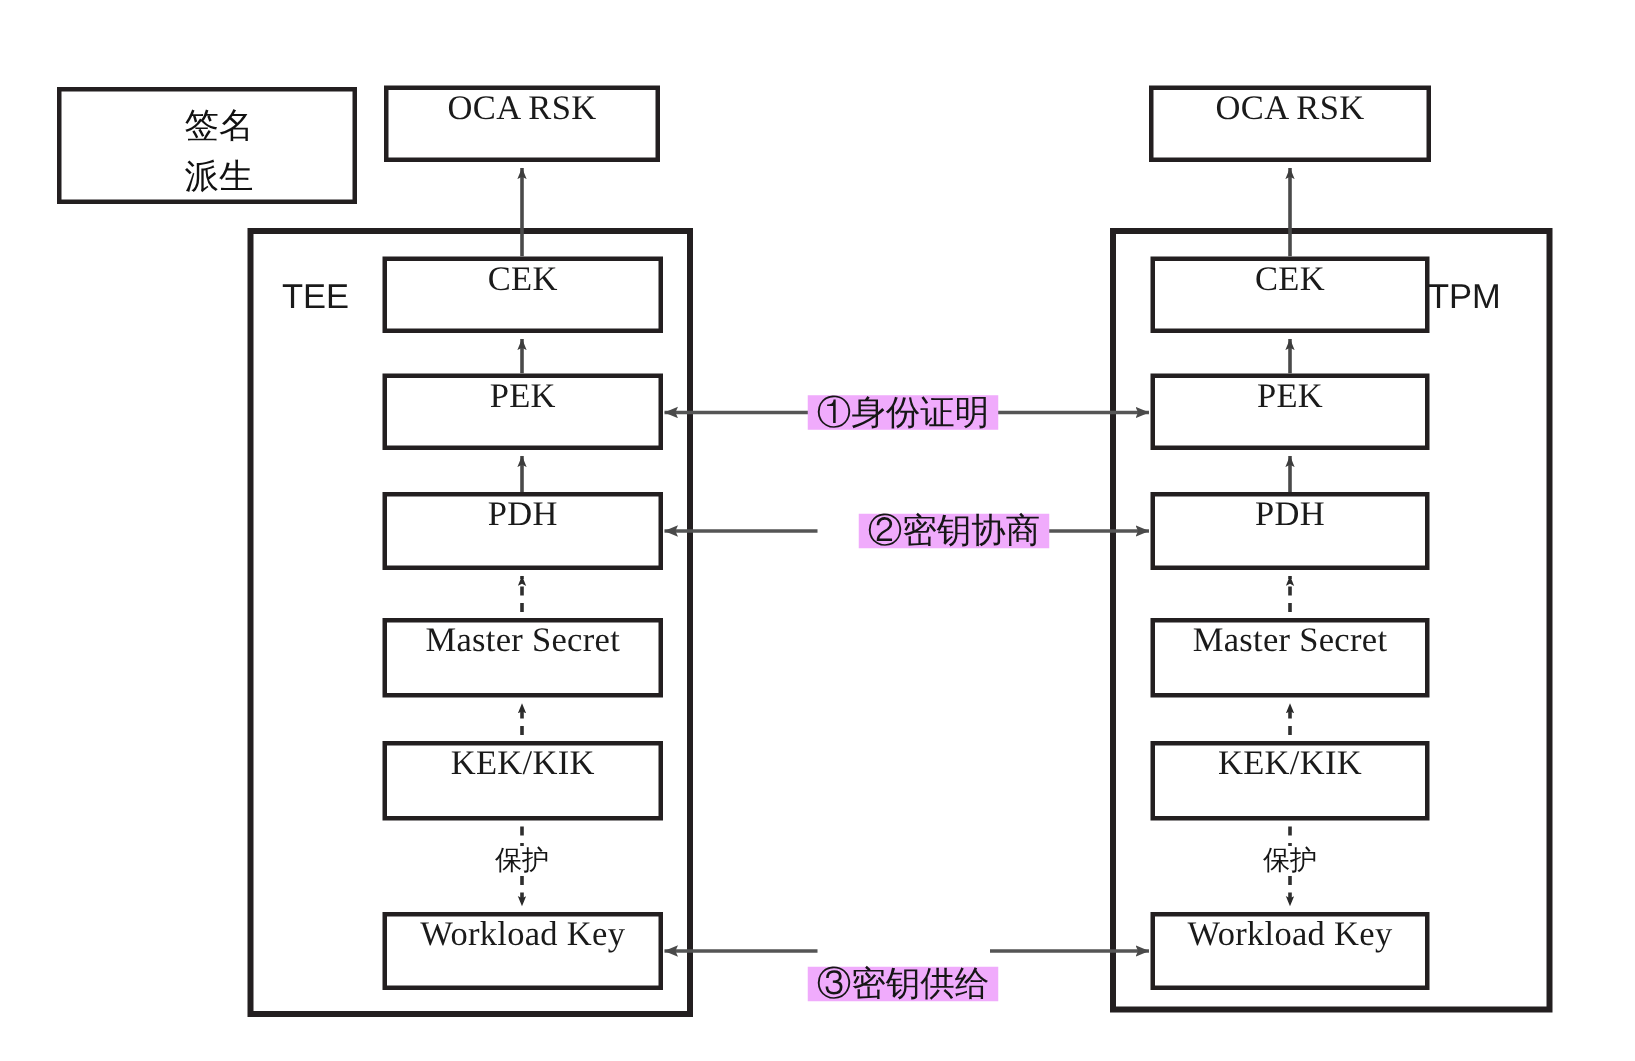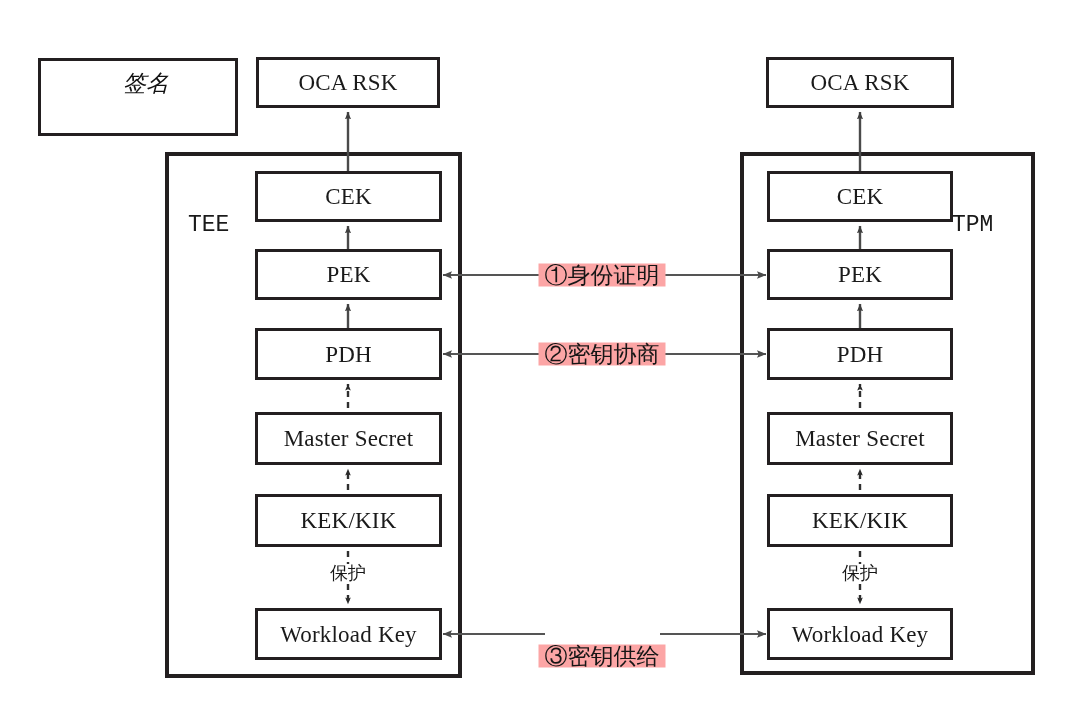--- a/index.html
+++ b/index.html
@@ -18,45 +18,44 @@
     background: #ffffff;
     overflow: hidden;
   }
   
   .kbox {
     position: absolute;
     box-sizing: border-box;
     border: 3px solid #231f20;
     background: #ffffff;
     display: flex;
-    align-items: center;
+    align-items: flex-start;
     justify-content: center;
     font-family: "Liberation Serif", serif;
     font-size: 23px;
     line-height: 1;
     letter-spacing: 0.2px;
     color: #1a1a1a;
     z-index: 5;
   }
   .panel {
     position: absolute;
     box-sizing: border-box;
     border: 4px solid #231f20;
     background: transparent;
     z-index: 3;
   }
   .panel-label {
     position: absolute;
-    font-family: Liberation Mono, monospace;
+    font-family: Liberation Sans, sans-serif;
     font-size: 23px;
     line-height: 1;
     color: #1a1a1a;
     z-index: 6;
     white-space: nowrap;
-    margin-top: 28px;
   }
   
   .legend {
     position: absolute;
     box-sizing: border-box;
     border: 3px solid #231f20;
     background: #ffffff;
     z-index: 7;
   }
   .legend-row {
@@ -81,21 +80,21 @@
     height: 707px;
     z-index: 4;
     pointer-events: none;
   }
   .mid-label {
     position: absolute;
     font-family: "Liberation Serif", serif;
     font-size: 23px;
     line-height: 1;
     color: #161616;
-    background: #fca5a5;
+    background: #f0abfc;
     padding: 0 6px;
     white-space: nowrap;
     z-index: 8;
     transform: translate(-50%, -50%);
   }
   .protect-label {
     position: absolute;
     font-family: "Liberation Sans", sans-serif;
     font-size: 18px;
     line-height: 1;
@@ -185,23 +184,26 @@
 
     <g>
       <line x1="57" y1="78" x2="103" y2="78" stroke="#111111" stroke-width="3" marker-end="url(#ahs)"></line>
     </g>
     <g>
       <line x1="57" y1="113" x2="103" y2="113" stroke="#111111" stroke-width="3" stroke-dasharray="7,5" marker-end="url(#ahs)"></line>
     </g>
   </svg>
 
   <div class="legend" style="left:38px; top:58px; width:200px; height:78px;">
-    <div class="legend-row" style="left:72px; top:8px; width:120px; height:28px;font-style:italic;">
+    <div class="legend-row" style="left:72px; top:8px; width:120px; height:28px;">
       <span class="legend-text">签名</span>
     </div>
+    <div class="legend-row" style="left:72px; top:42px; width:120px; height:28px;">
+      <span class="legend-text">派生</span>
+    </div>
   </div>
 
   <div class="kbox" style="left:256px; top:57px; width:184px; height:51px;">
     <span>OCA RSK</span>
   </div>
 
   <div class="panel" style="left:165px; top:152px; width:297px; height:526px;"></div>
   <div class="panel-label" style="left:188px; top:186px;">TEE</div>
 
   <div class="kbox" style="left:255px; top:171px; width:187px; height:51px;">
@@ -247,16 +249,16 @@
   <div class="kbox" style="left:767px; top:494px; width:186px; height:53px;">
     <span>KEK/KIK</span>
   </div>
   <div class="kbox" style="left:767px; top:608px; width:186px; height:52px;">
     <span>Workload Key</span>
   </div>
 
   <div class="protect-label" style="left:860px; top:573px;">保护</div>
 
   <div class="mid-label" style="left:602px; top:275px;">①身份证明</div>
-  <div class="mid-label" style="left:602px; top:354px;">②密钥协商</div>
+  <div class="mid-label" style="left:636px; top:354px;">②密钥协商</div>
   <div class="mid-label" style="left:602px; top:656px;">③密钥供给</div>
 
 </div>
 
 </body></html>

